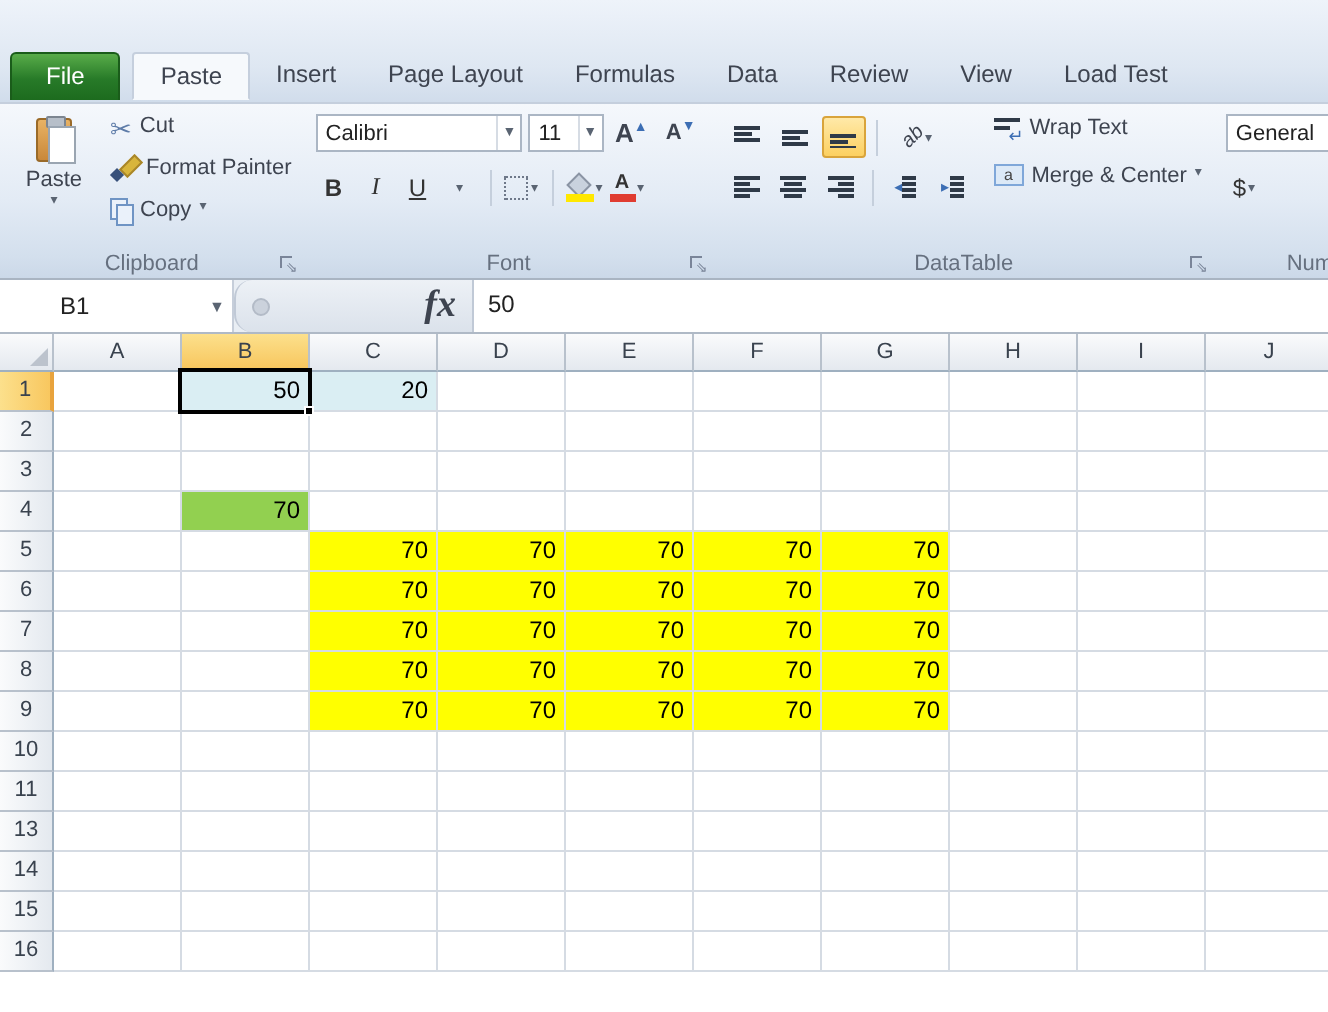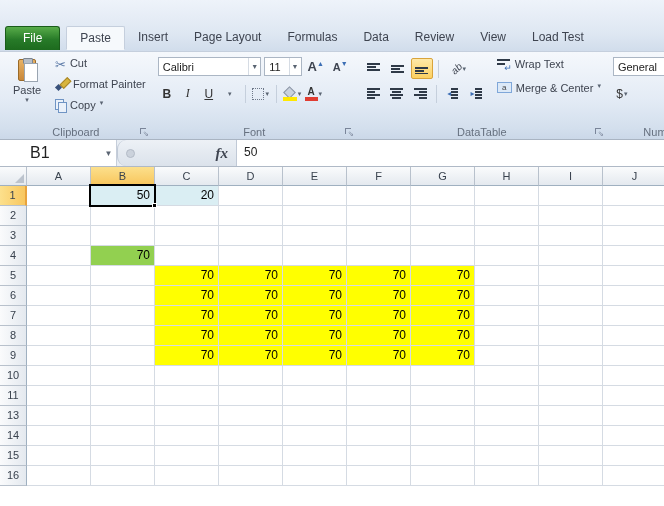--- a/index.html
+++ b/index.html
@@ -134,27 +134,27 @@
   .merge-ic::before { content:"a"; }
 
   
   .g-number { flex:1 0 110px; display:flex; flex-direction:column; }
   .w-genfmt { width:100px; }
 
   
   .fbar { width:664px; height:27px; background:#E9EEF4; border-bottom:1px solid #AFB9C6;
     display:flex; align-items:stretch; }
   .namebox { width:117px; background:#fff; border-right:1px solid #C6CEDA; display:flex; align-items:center; }
-  .namebox .nb-val { flex:1; font-size:16px; color:#222; padding-left:30px; }
+  .namebox .nb-val { flex:1; font-size:12px; color:#222; padding-left:30px; }
   .nb-dd { width:15px; text-align:center; font-size:8px; color:#5A6472; }
   .fx-pill { width:120px; background:linear-gradient(#EDF1F6,#DBE2EB); border:1px solid #C0C9D6;
     border-top:none; border-bottom:none; border-radius:9px 0 0 9px; display:flex; align-items:center; position:relative; }
   .fx-dot { width:9px; height:9px; border-radius:50%; background:#CBD2DC; border:1px solid #B3BBC7; margin-left:8px; }
   .fx-lbl { margin-left:auto; margin-right:8px; font-family:"Liberation Serif",serif; font-style:italic;
-    font-weight:bold; font-size:15px; color:#3E4450; }
+    font-weight:bold; font-size:19px; color:#3E4450; }
   .f-input { flex:1; background:#fff; font-size:12px; color:#222; padding:5px 0 0 7px; }
 
   
   .grid { position:relative; width:664px; height:339px; background:#fff; overflow:hidden; }
   .g-row { display:flex; height:20px; }
   .g-row.head { height:19px; }
   .g-corner { position:relative; width:27px; flex:0 0 27px; background:linear-gradient(#FAFBFC,#E4E9EF);
     border-right:1px solid #B8C1CC; border-bottom:1px solid #9FB0C0; }
   .g-corner::after { content:""; position:absolute; right:2px; bottom:2px;
     border-left:9px solid transparent; border-bottom:9px solid #BCC3CD; }

